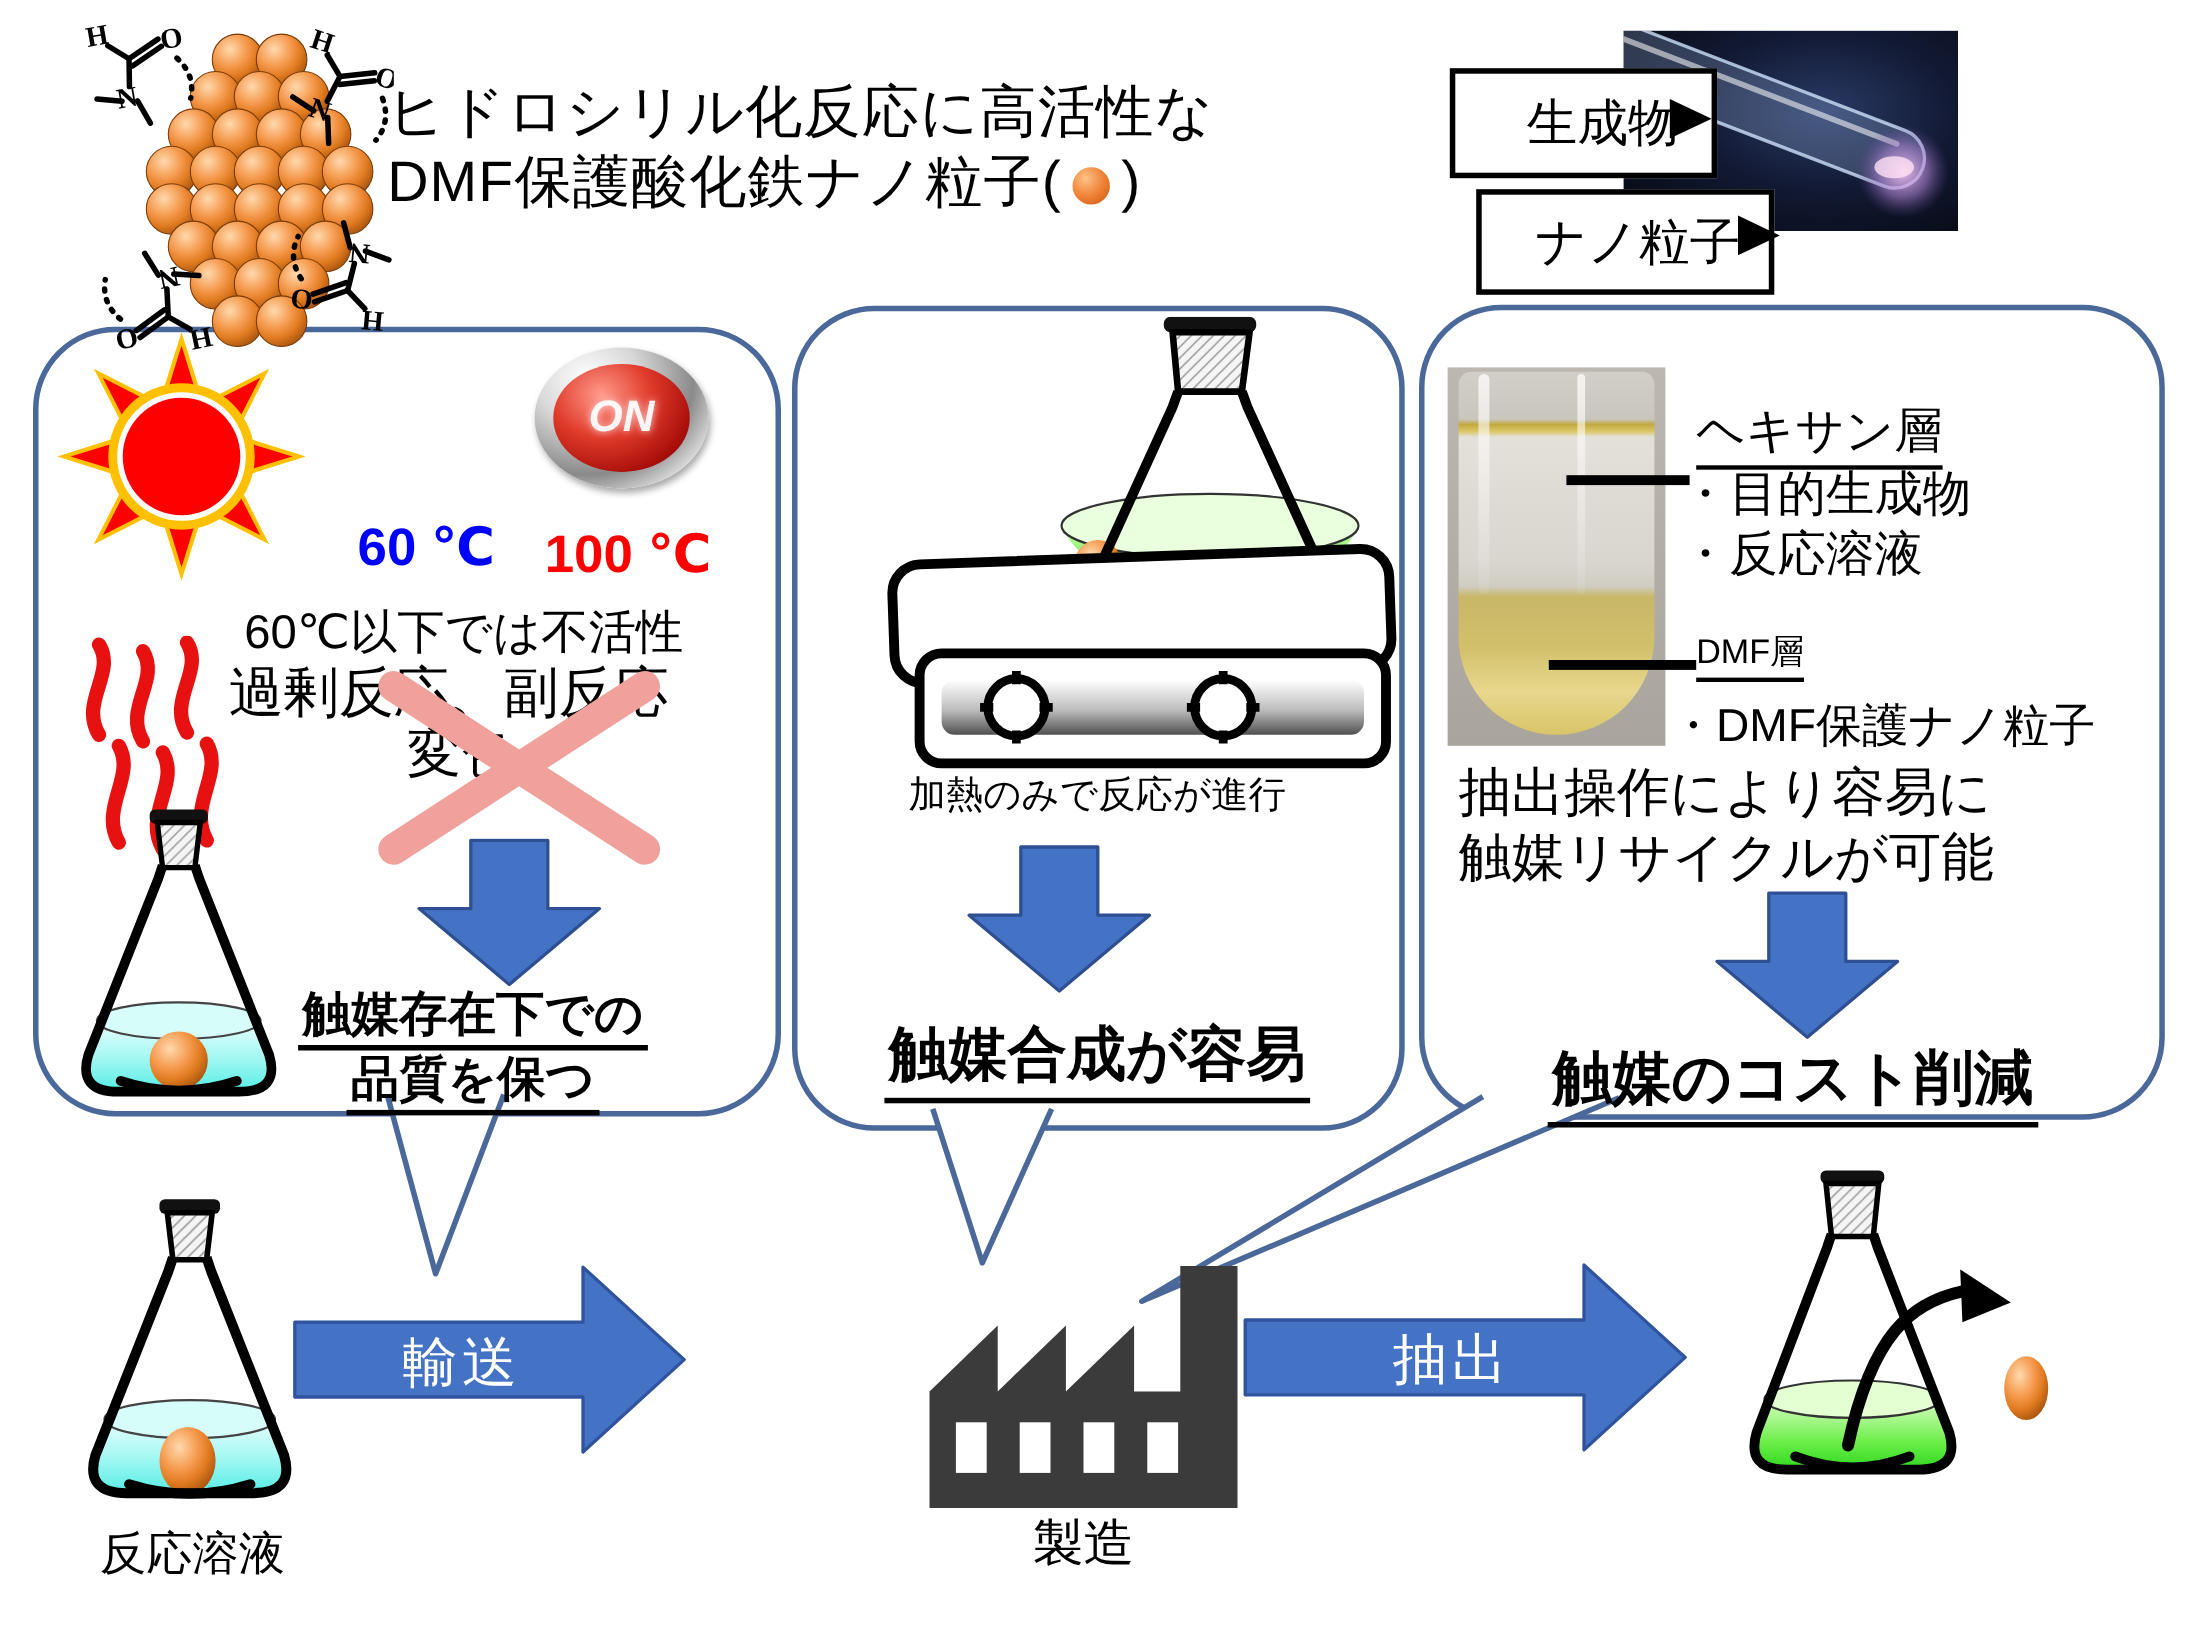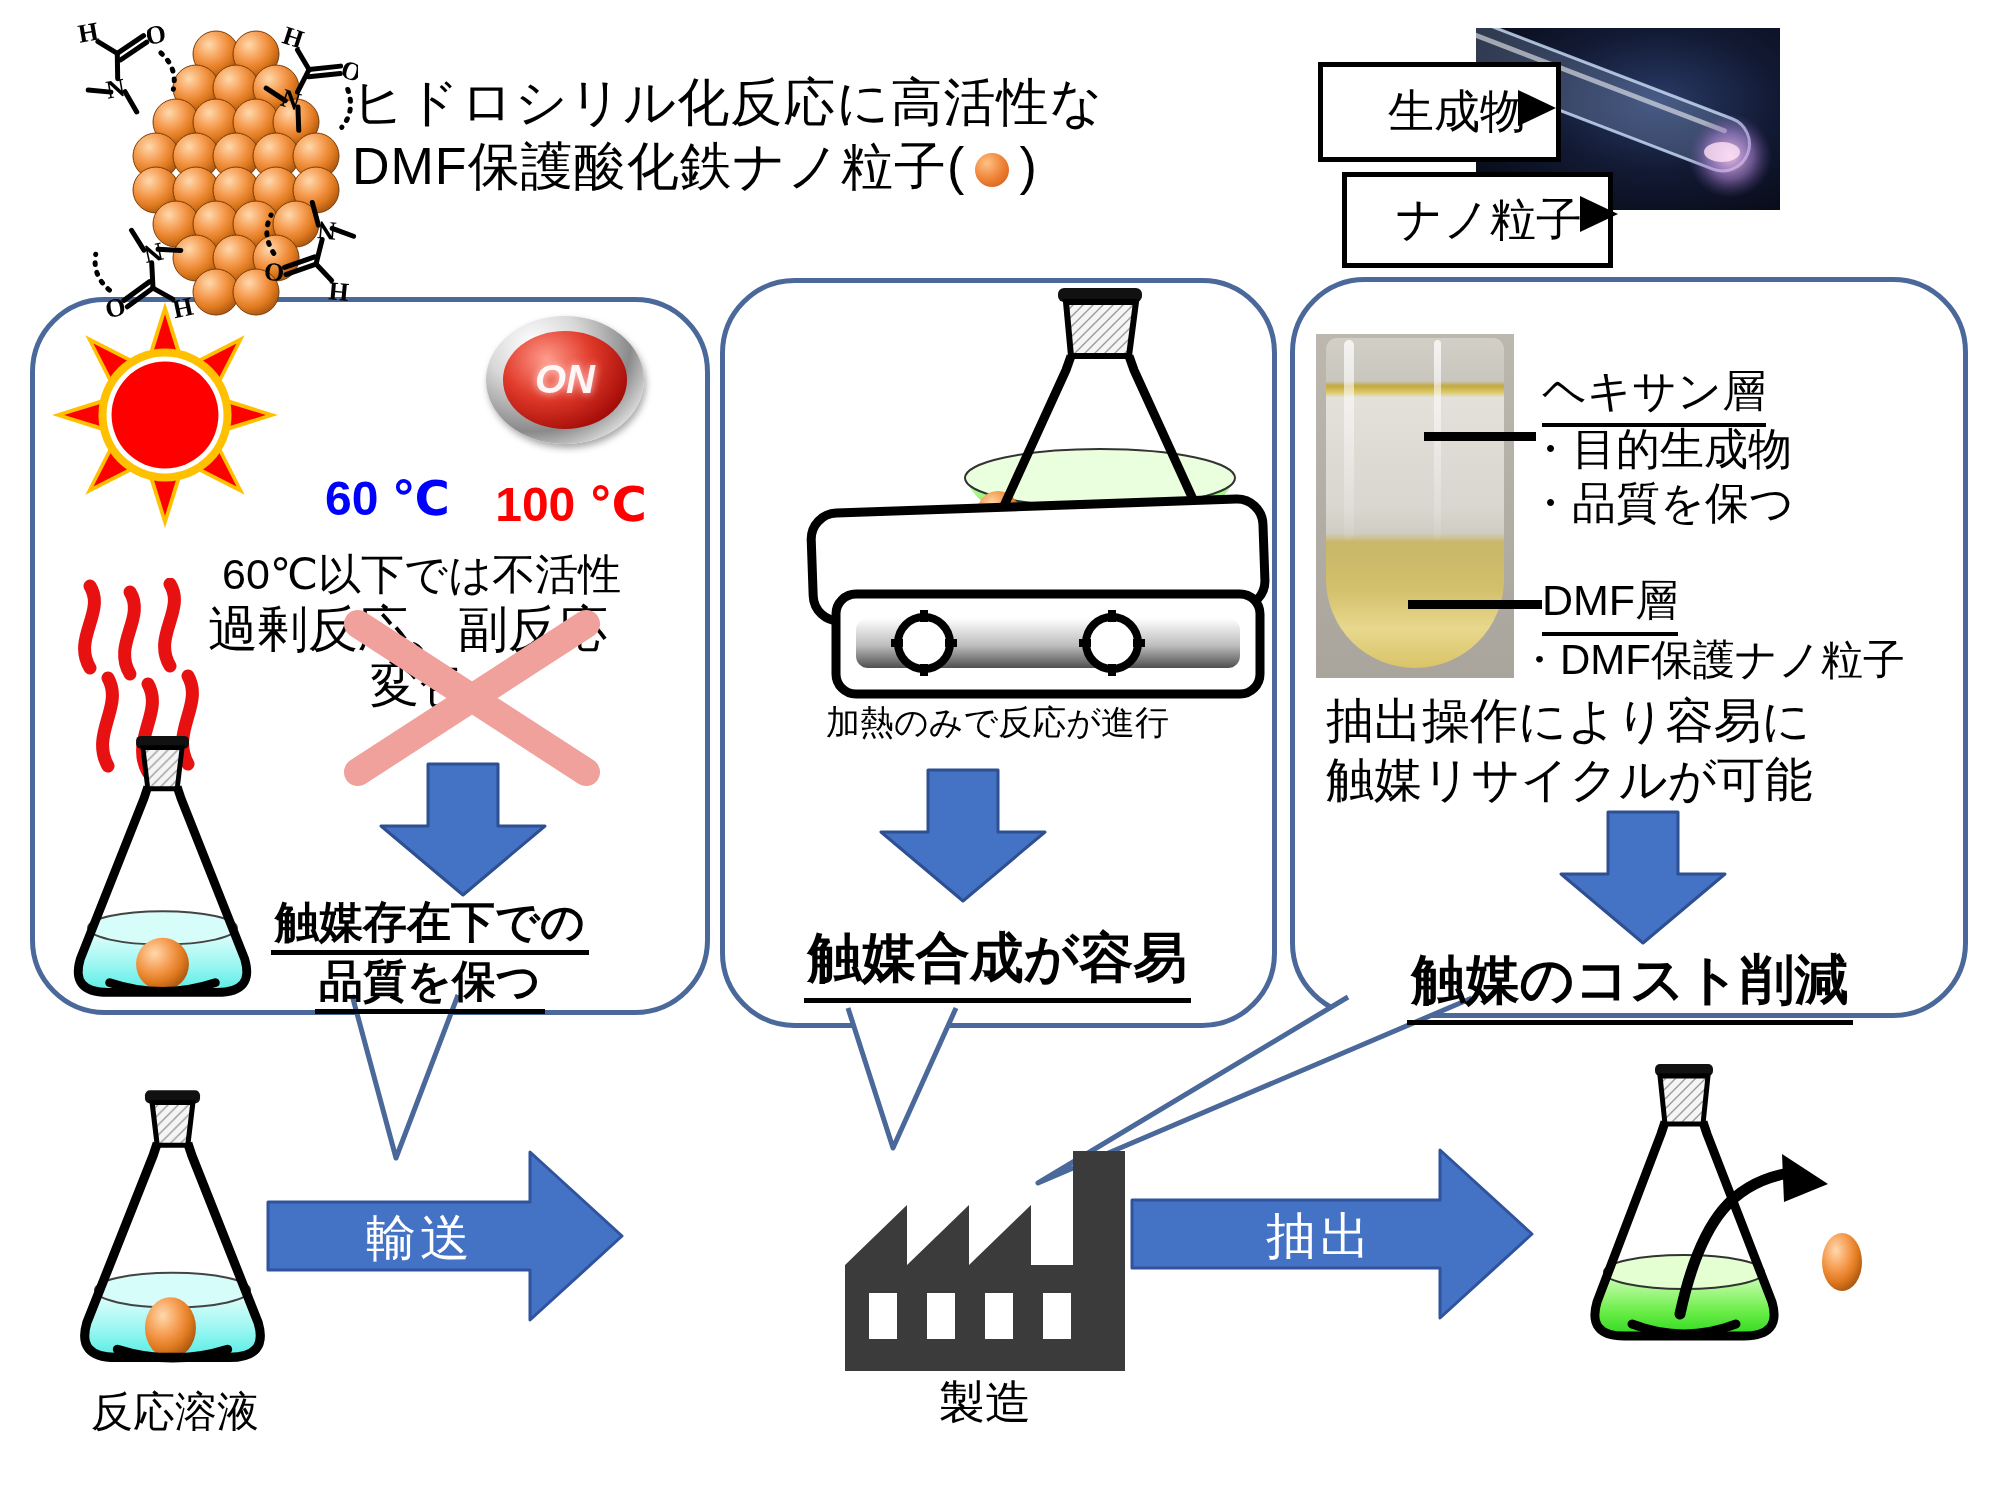--- a/index.html
+++ b/index.html
@@ -292,22 +292,22 @@
     <div class="streak" style="left:28px;"></div>
     <div class="streak" style="left:118px;width:7px;"></div>
   </div>
   <div class="ptr-line" style="left:1424px;top:432px;width:112px;"></div>
   <div class="ptr-line" style="left:1408px;top:600px;width:134px;"></div>
 
   <div class="jt" style="left:1542px;top:362px;font-size:44px;">
     <span class="ul-thin">ヘキサン層</span>
   </div>
   <div class="jt" style="left:1528px;top:420px;font-size:44px;">・目的生成物</div>
-  <div class="jt" style="left:1528px;top:474px;font-size:44px;">・品質を保つ</div>
-  <div class="jt" style="left:1542px;top:572px;font-size:43px;">
+  <div class="jt" style="left:1528px;top:474px;font-size:44px;">・反応溶液</div>
+  <div class="jt" style="left:1542px;top:572px;font-size:31px;">
     <span class="ul-thin">DMF層</span>
   </div>
   <div class="jt" style="left:1518px;top:632px;font-size:42px;">・DMF保護ナノ粒子</div>
 
   <div class="jt" style="left:1326px;top:692px;font-size:48px;line-height:1.22;">
     <div>抽出操作により容易に</div>
     <div>触媒リサイクルが可能</div>
   </div>
   <svg class="abs z4" style="left:1558px;top:810px;" width="170" height="135" viewBox="0 0 170 135">
     <polygon points="50,2 120,2 120,64 167,64 85,133 3,64 50,64" fill="#4472c4" stroke="#2e4f92" stroke-width="3" stroke-linejoin="round"></polygon>

